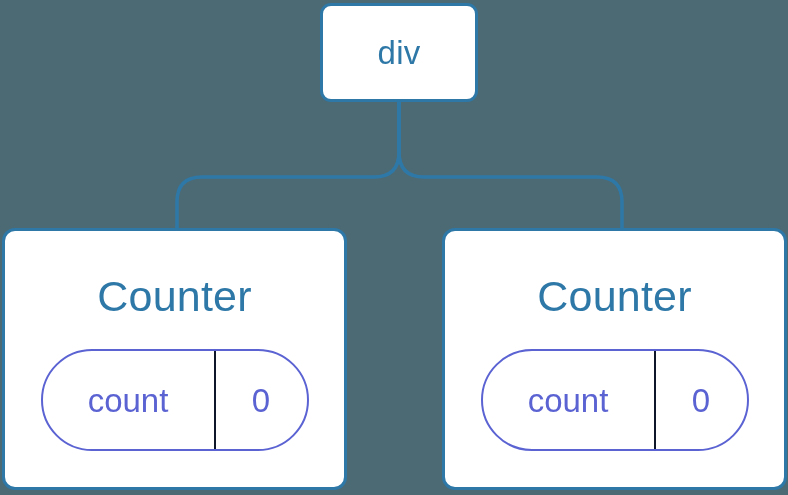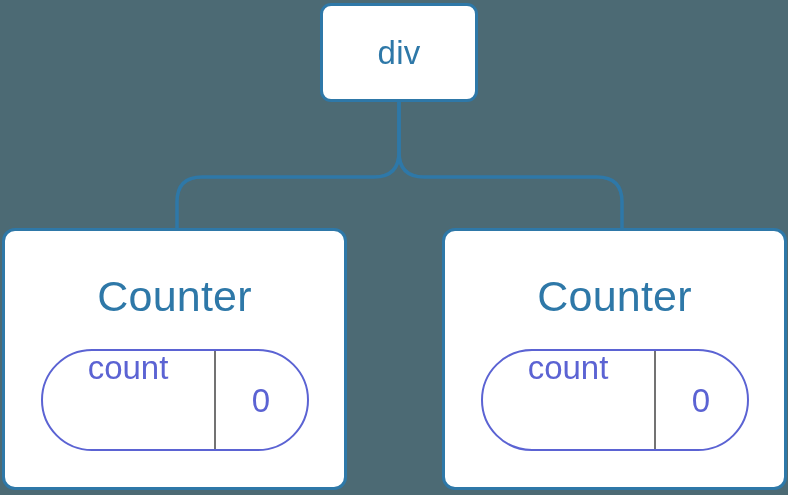--- a/index.html
+++ b/index.html
@@ -96,22 +96,23 @@
     border-radius: 51px;
     box-sizing: border-box;
     display: flex;
     align-items: stretch;
     background: #ffffff;
   }
 
   .pill-key {
     flex: 0 0 173px;
     display: flex;
+    align-items: center;
     justify-content: center;
-    border-right: 2px solid #737373;
+    border-right: 2px solid #0f172a;
     box-sizing: border-box;
   }
 
   .pill-value {
     flex: 1 1 auto;
     display: flex;
     align-items: center;
     justify-content: center;
   }
 

